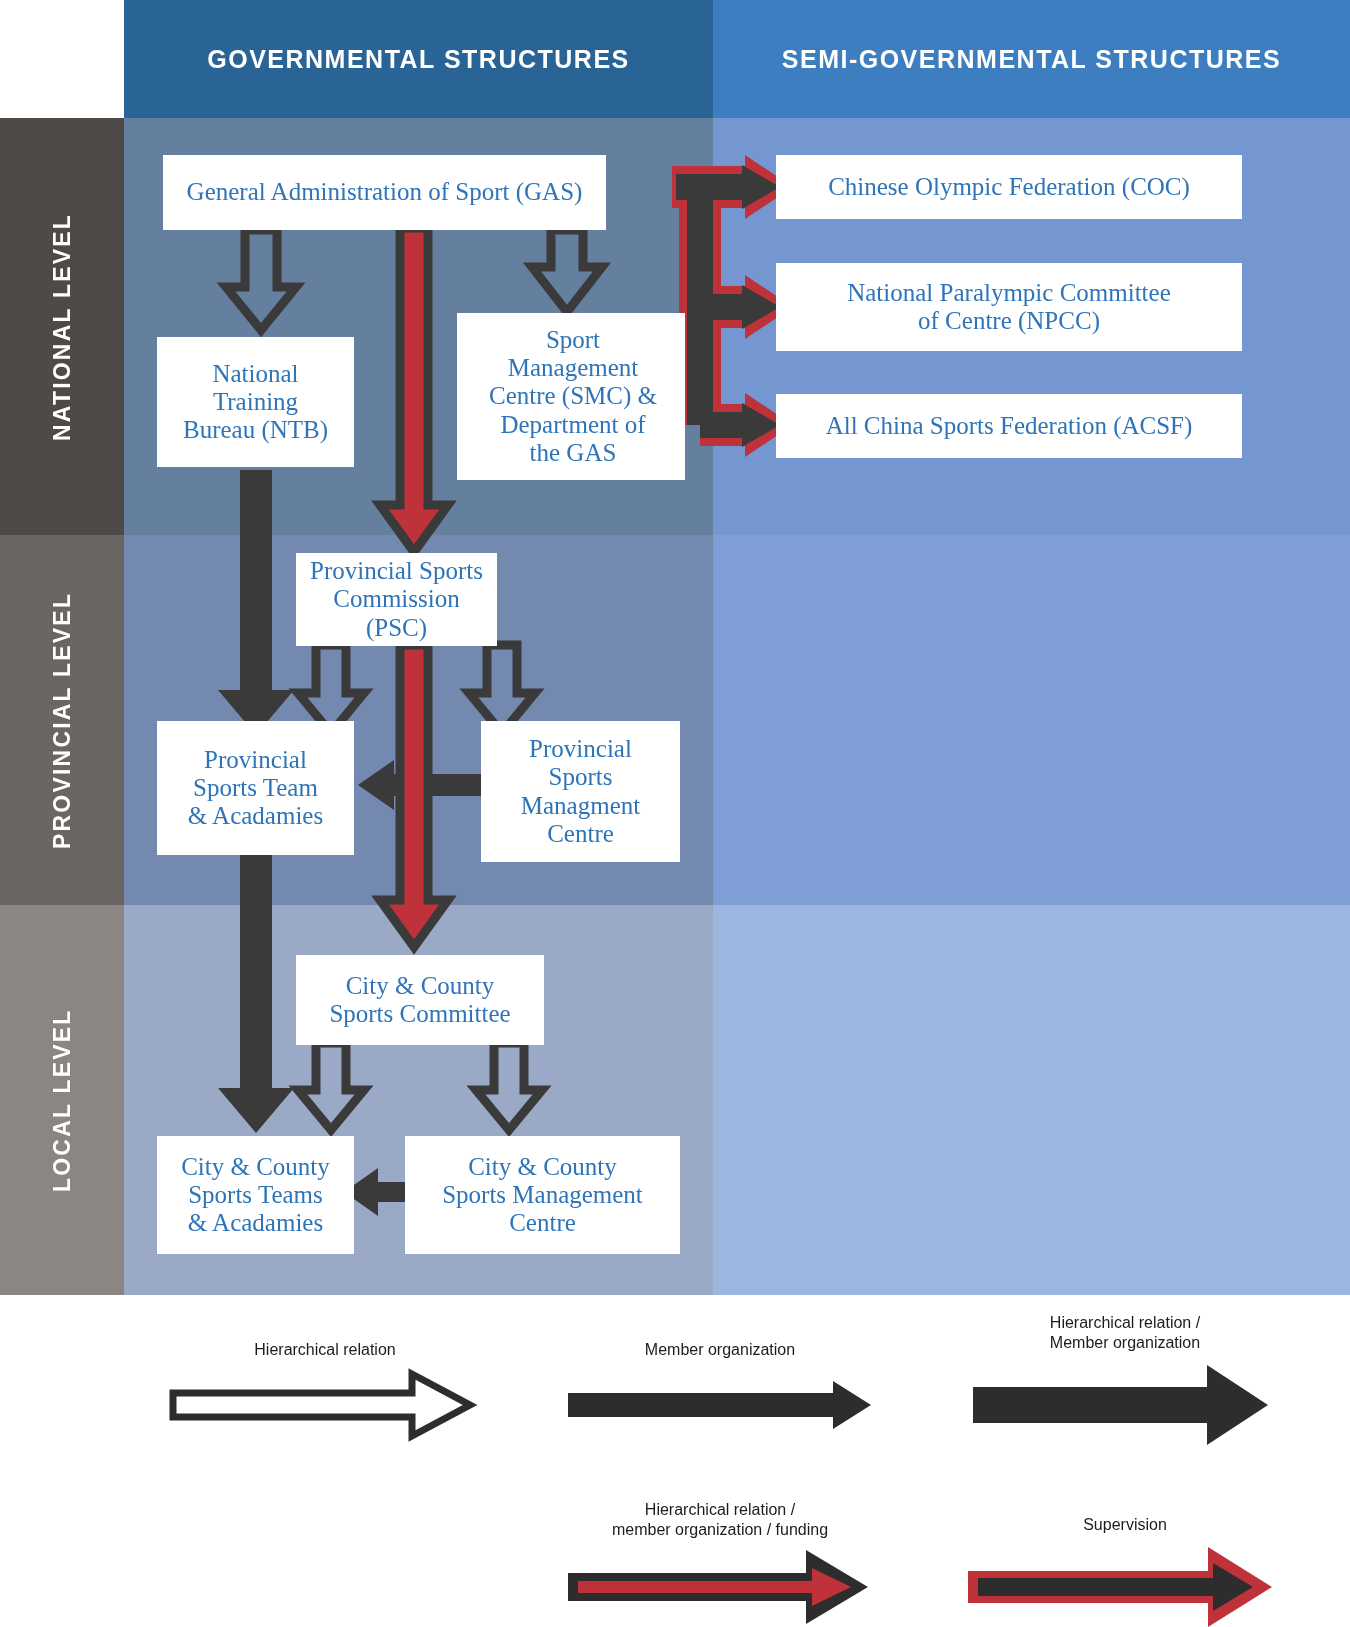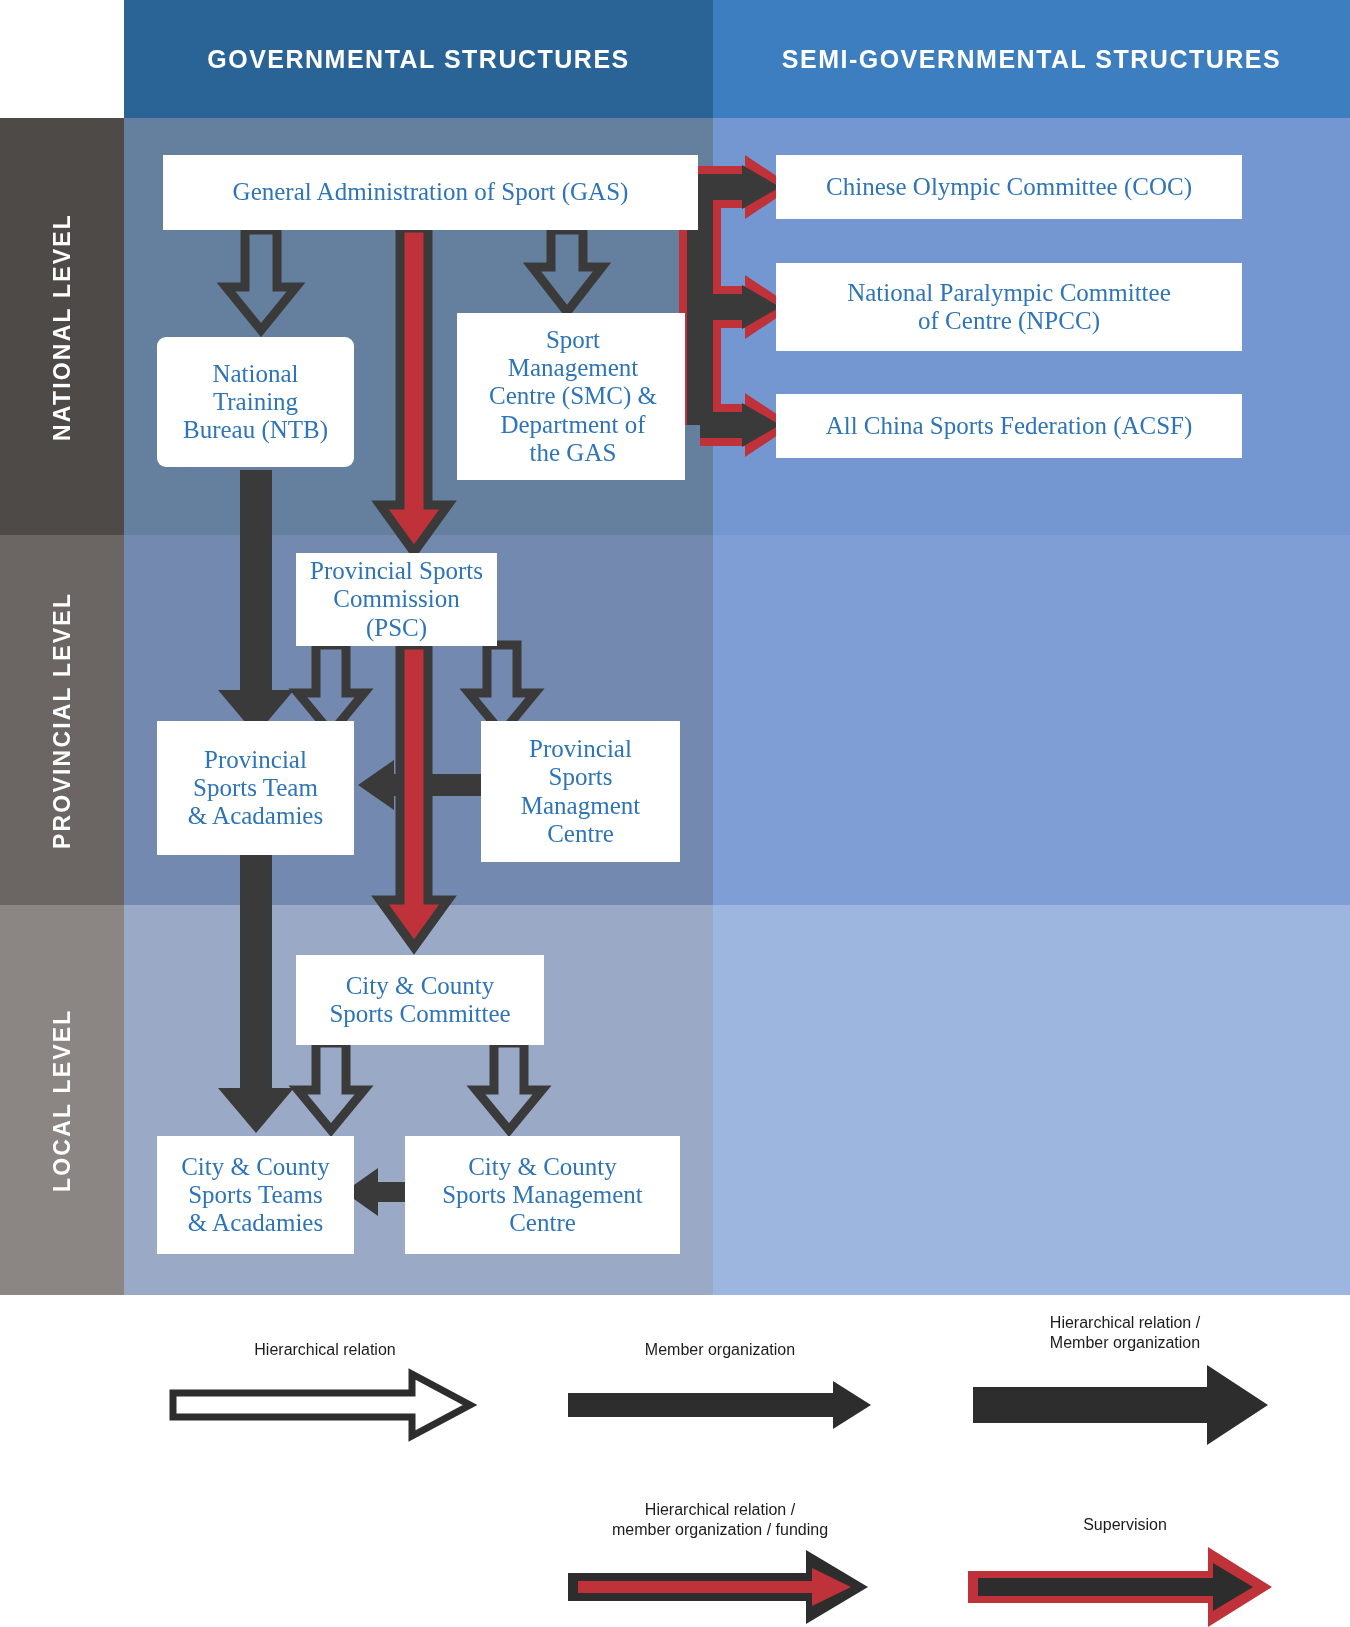--- a/index.html
+++ b/index.html
@@ -113,33 +113,33 @@
       <polygon points="742,165 780,187 742,209" fill="#3a3a3a"></polygon>
       <polygon points="742,285 780,307 742,329" fill="#3a3a3a"></polygon>
       <polygon points="742,403 780,425 742,447" fill="#3a3a3a"></polygon>
     </g>
 
     <path d="M400,228 L428,228 L428,505 L448,505 L414,552 L380,505 L400,505 Z" fill="#bf3239" stroke="#3a3a3a" stroke-width="9" stroke-linejoin="miter"></path>
 
     <path d="M400,645 L428,645 L428,900 L448,900 L414,947 L380,900 L400,900 Z" fill="#bf3239" stroke="#3a3a3a" stroke-width="9" stroke-linejoin="miter"></path>
   </svg>
 
-  <div class="node" style="left:163px;top:155px;width:535px;height:75px;">General Administration of Sport (GAS)</div>
+  <div class="node" style="left:163px;top:155px;width:443px;height:75px;">General Administration of Sport (GAS)</div>
 
-  <div class="node" style="left:157px;top:337px;width:197px;height:130px;white-space:pre-line;border-radius:9px;">National
+  <div class="node" style="left:157px;top:337px;width:197px;height:130px;white-space:pre-line;">National
 Training
 Bureau (NTB)</div>
 
   <div class="node" style="left:457px;top:313px;width:228px;height:167px;white-space:pre-line;padding-left:12px;">Sport
 Management
 Centre (SMC) &amp;
 Department of
 the GAS</div>
 
-  <div class="node" style="left:776px;top:155px;width:466px;height:64px;">Chinese Olympic Committee (COC)</div>
+  <div class="node" style="left:776px;top:155px;width:466px;height:64px;">Chinese Olympic Federation (COC)</div>
 
   <div class="node" style="left:776px;top:263px;width:466px;height:88px;white-space:pre-line;">National Paralympic Committee
 of Centre (NPCC)</div>
 
   <div class="node" style="left:776px;top:394px;width:466px;height:64px;">All China Sports Federation (ACSF)</div>
 
   <div class="node" style="left:296px;top:553px;width:201px;height:93px;white-space:pre-line;">Provincial Sports
 Commission (PSC)</div>
 
   <div class="node" style="left:157px;top:721px;width:197px;height:134px;white-space:pre-line;">Provincial

